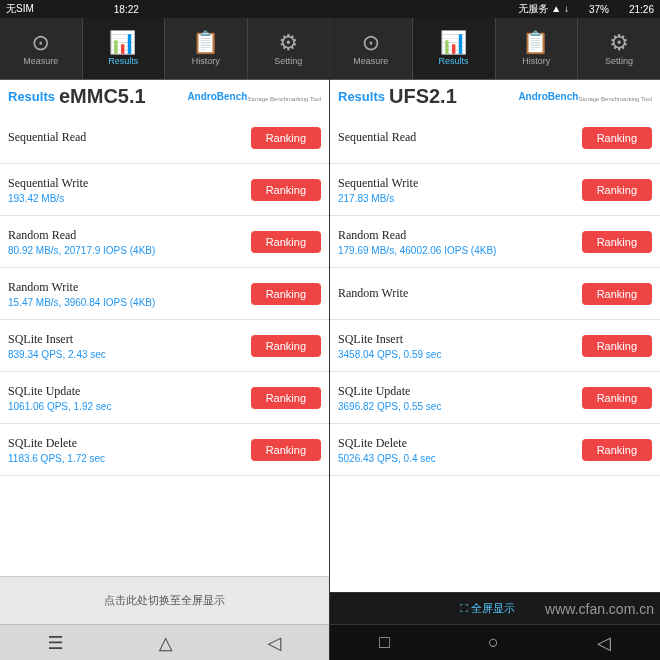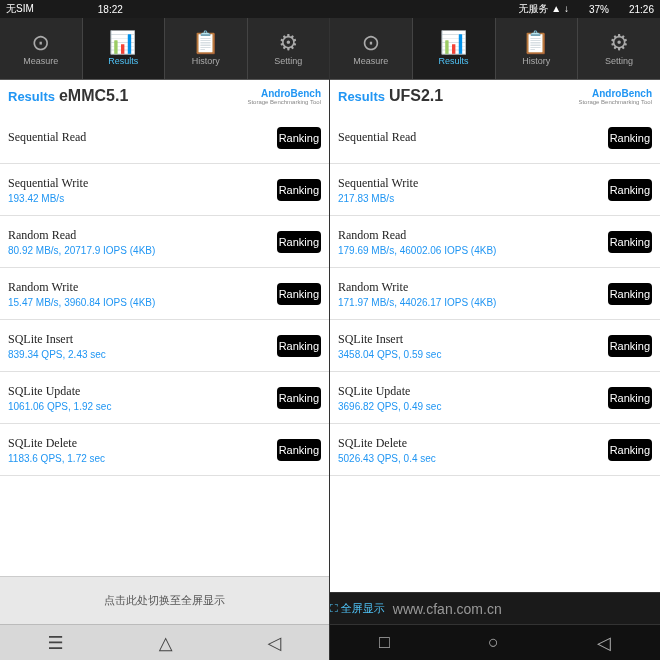--- a/index.html
+++ b/index.html
@@ -16,21 +16,21 @@
     .status-bar {
       display: flex;
       justify-content: space-between;
       align-items: center;
       background: #1a1a1a;
       color: #fff;
       font-size: 10px;
       padding: 2px 6px;
       height: 18px;
     }
-    .status-left { display: flex; gap: 4px; align-items: center; }
+    .status-left { display: flex; gap: 20px; align-items: center; }
     .status-right { display: flex; gap: 20px; align-items: center; }
 
     
     .main-container {
       display: flex;
       width: 660px;
       height: 642px;
     }
 
     
@@ -80,27 +80,27 @@
       height: 32px;
       gap: 4px;
     }
     .results-word {
       color: #2196f3;
       font-size: 13px;
       font-weight: bold;
     }
     .results-storage {
       color: #333;
-      font-size: 16px;
+      font-size: 20px;
       font-weight: bold;
     }
     .androbench-logo {
       margin-left: auto;
       display: flex;
-      flex-direction: column;
+      flex-direction: row;
       align-items: flex-end;
     }
     .andro-text {
       color: #2196f3;
       font-size: 10px;
       font-weight: bold;
     }
     .andro-sub {
       color: #888;
       font-size: 6px;
@@ -127,25 +127,25 @@
       color: #222;
       font-weight: 500;
       font-family: Liberation Serif, serif;
     }
     .bench-value {
       font-size: 10px;
       color: #2196f3;
       margin-top: 2px;
     }
     .ranking-btn {
-      background: #000000;
+      background: #ef4444;
       color: #fff;
       border: none;
       border-radius: 4px;
-      padding: 5px 2px;
+      padding: 5px 15px;
       font-size: 11px;
       cursor: pointer;
       white-space: nowrap;
     }
 
     
     .bottom-bar {
       display: flex;
       background: #e8e8e8;
       align-items: center;
@@ -154,26 +154,26 @@
       color: #555;
       height: 48px;
       border-top: 1px solid #ccc;
     }
 
     
     .bottom-bar-right {
       display: flex;
       background: #1a1a1a;
       align-items: center;
-      justify-content: flex-start;
+      justify-content: flex-end;
       font-size: 11px;
       color: #4fc3f7;
       height: 32px;
       border-top: 1px solid #333;
-      gap: 2px;
+      gap: 24px;
     }
     .nav-btn {
       font-size: 18px;
       color: #444;
       cursor: pointer;
       background: none;
       border: none;
       padding: 4px 16px;
     }
     .nav-btn-dark {
@@ -359,37 +359,36 @@
         <div class="bench-info">
           <div class="bench-name">Random Read</div>
           <div class="bench-value">179.69 MB/s, 46002.06 IOPS (4KB)</div>
         </div>
         <button class="ranking-btn">Ranking</button>
       </div>
 
       <div class="bench-item">
         <div class="bench-info">
           <div class="bench-name">Random Write</div>
-          <div class="bench-value">171.97 MB/s, 44026.17 IOPS (4KB)</div>
         </div>
         <button class="ranking-btn">Ranking</button>
       </div>
 
       <div class="bench-item">
         <div class="bench-info">
           <div class="bench-name">SQLite Insert</div>
           <div class="bench-value">3458.04 QPS, 0.59 sec</div>
         </div>
         <button class="ranking-btn">Ranking</button>
       </div>
 
       <div class="bench-item">
         <div class="bench-info">
           <div class="bench-name">SQLite Update</div>
-          <div class="bench-value">3696.82 QPS, 0.49 sec</div>
+          <div class="bench-value">3696.82 QPS, 0.55 sec</div>
         </div>
         <button class="ranking-btn">Ranking</button>
       </div>
 
       <div class="bench-item">
         <div class="bench-info">
           <div class="bench-name">SQLite Delete</div>
           <div class="bench-value">5026.43 QPS, 0.4 sec</div>
         </div>
         <button class="ranking-btn">Ranking</button>

